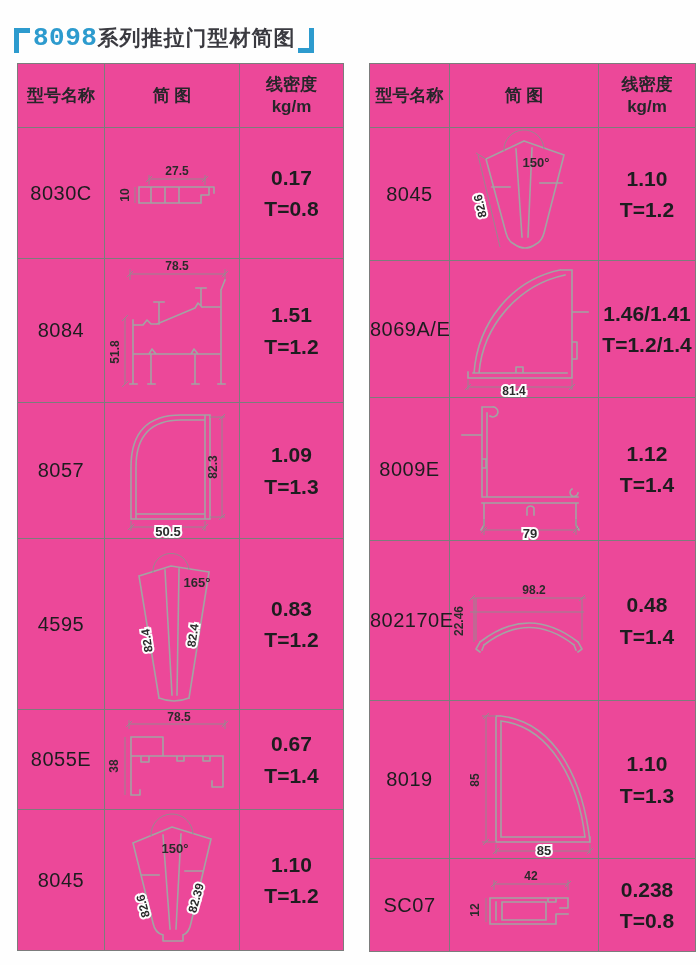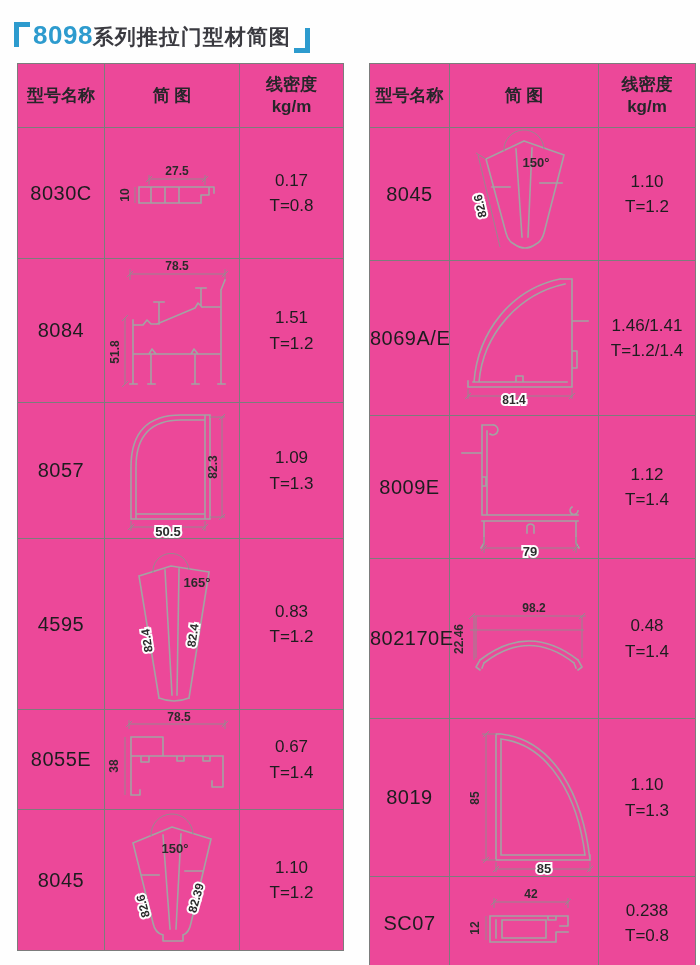--- a/index.html
+++ b/index.html
@@ -2,35 +2,35 @@
 <html><head>
 <meta charset="utf-8">
 <style>
   :root { --blue:#2D9BCE; --ink:#1d1d1f; --line:#7c7c7c; --pl:#a3a3a3; --dl:#8f8f8f; }
   * { box-sizing:border-box; }
   html,body { margin:0; padding:0; background:#ffffff; }
   .page { position:relative; width:700px; height:965px; background:#fefefe; overflow:hidden;
           font-family:"Liberation Sans", sans-serif; }
 
   
-  .title-wrap { position:absolute; left:14px; top:15px; display:flex; align-items:center; }
+  .title-wrap { position:absolute; left:14px; top:15px; display:flex; align-items:flex-end;font-family:Liberation Mono, monospace; }
   .brk-l { width:16px; height:25px; border-left:5px solid var(--blue); border-top:5px solid var(--blue); margin-right:3px; }
   .brk-r { width:16px; height:25px; border-right:5px solid var(--blue); border-bottom:5px solid var(--blue); margin-left:3px; margin-top:13px; }
   .title-text { display:flex; align-items:baseline; white-space:nowrap; padding-top:2px; }
   .title-series { color:var(--blue); font-size:26px; font-weight:bold; letter-spacing:0.5px; }
   .title-rest  { color:#3A3A40; font-size:21px; font-weight:bold; letter-spacing:1px; }
 
   
   table.profiles { position:absolute; border-collapse:collapse; table-layout:fixed; background:#ec4899; }
   table.profiles td { border:1px solid var(--line); text-align:center; vertical-align:middle; padding:0; }
   #tbl-left  { left:17px; top:63px; width:326px; }
   #tbl-right { left:369px; top:63px; width:326px; }
   .hdr  { font-size:17px; font-weight:bold; color:#26262a; line-height:1.25; }
   .model { font-size:20px; color:var(--ink); letter-spacing:0.5px; }
-  .dens  { font-size:17px; color:var(--ink); line-height:1.5; }
+  .dens  { font-size:21px; color:var(--ink); line-height:1.5;font-weight:bold; }
   svg.diag { display:block; margin:0 auto; }
 
   
   .p { fill:none; stroke:var(--pl); stroke-width:1.6; stroke-linejoin:round; stroke-linecap:square; }
   .d { fill:none; stroke:var(--dl); stroke-width:0.9; }
   .t { fill:#2b2b2b; font-size:12px; font-weight:bold; font-family:"Liberation Sans",sans-serif; }
   .tb { fill:#2b2b2b; font-size:13px; font-weight:bold; font-family:"Liberation Sans",sans-serif; }
   .w { paint-order:stroke; stroke:#fefefe; stroke-width:4px; }
 </style>
 </head>
@@ -192,21 +192,21 @@
           <text class="tb" text-anchor="middle" x="86" y="38">150°</text>
           <text class="t w" text-anchor="middle" transform="rotate(-103 34 76)" x="34" y="76">82.6</text>
         </svg>
       </td>
       <td class="dens">
         <div>1.10</div>
         <div>T=1.2</div>
       </td>
     </tr>
 
-    <tr style="height:155px">
+    <tr style="height:137px">
       <td class="model">8069A/E</td>
       <td>
         <svg class="diag" width="148" height="135" viewBox="0 0 148 135">
           <path class="p" d="M122,8 V116 M110,8 H122 M110,8 C62,18 28,60 24,111 M115,13 C68,23 33,64 29,111 M18,116 H122 M18,116 V110 M23,111 H117 M122,50 H138 M122,80 h5 v17 h-5 M66,111 v-6 h7 v6"></path>
           <path class="d" d="M18,118 V128 M122,118 V128 M18,125 H122 M15,128 l6,-6 M119,128 l6,-6"></path>
           <text class="t w" text-anchor="middle" x="64" y="133">81.4</text>
         </svg>
       </td>
       <td class="dens">
         <div>1.46/1.41</div>

